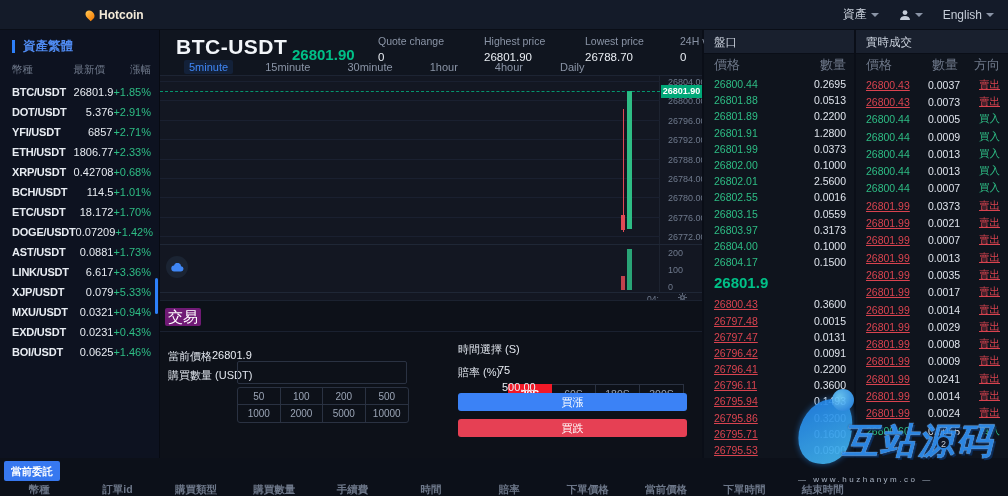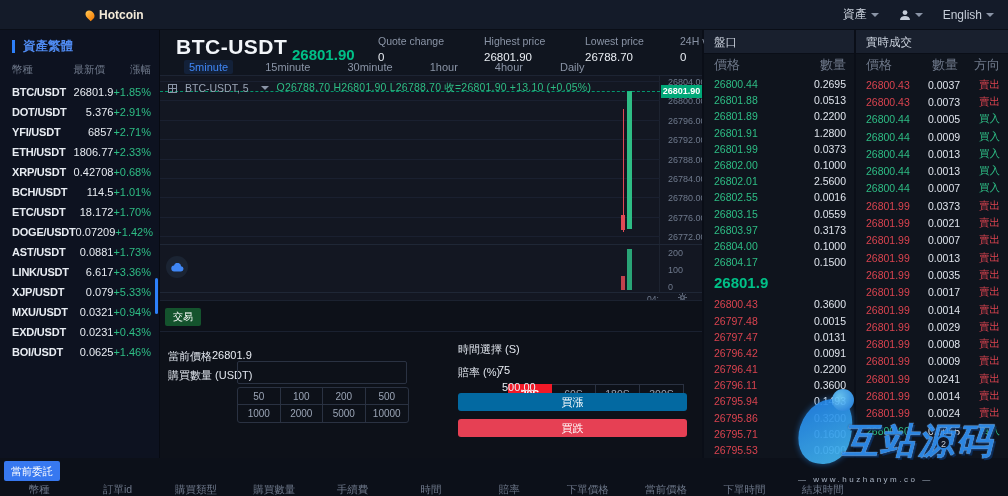--- a/index.html
+++ b/index.html
@@ -21,21 +21,21 @@
   #watchlist { position:absolute; left:0; top:30px; width:160px; height:428px; background:#0d1220; border-right:1px solid #070a12; }
   .wl-title { display:flex; align-items:center; height:24px; margin-top:4px; }
   .wl-bar { width:3px; height:13px; background:#2d7ff9; margin:0 8px 0 12px; }
   .wl-title span { color:#4f8af0; font-weight:bold; font-size:12.5px; }
   .wl-cols { display:flex; height:24px; align-items:center; padding:0 8px 0 12px; color:#6d7789; font-size:10.5px; }
   .wl-cols .c0 { flex:1; } .wl-cols .c1 { width:62px; text-align:right; } .wl-cols .c2 { width:46px; text-align:right; }
   .pair-row { display:flex; height:20px; align-items:center; padding:0 8px 0 12px; font-size:11px; cursor:pointer; }
   .pair-row .sym { flex:1; color:#e8ecf2; font-weight:bold; letter-spacing:-0.2px; }
   .pair-row .pr { width:62px; text-align:right; color:#e8ecf2; }
   .pair-row .ch { width:46px; text-align:right; }
-  .up { color:#2ebd85; } .down { color:#d9434f; }
+  .up { color:#2ebd85; } .down { color:#d9434f;text-decoration:underline; }
   #wl-scroll { position:absolute; right:1px; top:248px; width:3px; height:36px; background:#2d7ff9; border-radius:2px; }
 
   
   #main { position:absolute; left:160px; top:30px; width:542px; height:428px; background:#10151f; }
   #mkt-header { position:relative; height:45px; }
   .pair-name { position:absolute; left:16px; top:5px; font-size:21px; font-weight:bold; color:#f2f5f9; letter-spacing:0.5px; }
   .pair-price { position:absolute; left:132px; top:16px; font-size:15px; font-weight:bold; color:#00c087; }
   #stats { position:absolute; left:218px; top:5px; display:flex; }
   .stat { margin-right:14px; }
   .stat .lb { font-size:10.5px; color:#8a94a6; white-space:nowrap; }
@@ -60,50 +60,50 @@
   .wick { position:absolute; width:1px; }
   .cup { background:#2ebd85; } .cdn { background:#e14a55; }
   #pane-sep { position:absolute; left:0; top:168px; width:542px; height:1px; background:#1f2736; }
   #time-axis { position:absolute; left:0; top:216px; width:542px; height:9px; border-top:1px solid #1f2736; }
   .tlabel { position:absolute; left:487px; top:1px; font-size:8.5px; color:#6f7a8d; }
   .gear { position:absolute; left:518px; top:0px; }
   #cloud-btn { position:absolute; left:6px; top:180px; width:22px; height:22px; border-radius:50%; background:#1b2433; display:flex; align-items:center; justify-content:center; cursor:pointer; z-index:5; }
 
   
   #trade { position:absolute; left:0; top:270px; width:542px; height:158px; background:#0d1119; border-top:1px solid #1b2230; }
-  #trade-tab { position:absolute; left:5px; top:7px; width:36px; height:18px; background:#14532d; border-radius:2px; color:#fff; font-size:10px; text-align:center; line-height:18px; cursor:pointer; }
+  #trade-tab { position:absolute; left:5px; top:7px; width:36px; height:18px; background:#701a75; border-radius:2px; color:#fff; font-size:15px; text-align:center; line-height:18px; cursor:pointer; }
   #trade-sep { position:absolute; left:0; top:30px; width:542px; height:1px; background:#1a2130; }
   .flabel { position:absolute; font-size:11px; color:#dfe4ec; }
   .fvalue { position:absolute; font-size:11px; color:#e9edf3; }
   #amt-input { position:absolute; left:77px; top:60px; width:170px; height:23px; background:transparent; border:1px solid #2a3242; border-radius:2px; color:#e9edf3; padding:0 6px; font-size:11px; outline:none; }
   #quick { position:absolute; left:77px; top:86px; width:172px; display:grid; grid-template-columns:repeat(4,1fr); border:1px solid #2a3242; border-radius:3px; overflow:hidden; }
   .qa { height:17px; font-size:10px; color:#9aa4b5; text-align:center; line-height:17px; border-right:1px solid #2a3242; border-bottom:1px solid #2a3242; cursor:pointer; }
   .qa:nth-child(4n) { border-right:none; } .qa:nth-child(n+5) { border-bottom:none; }
   #durations { position:absolute; left:348px; top:37px; display:grid; grid-template-columns:repeat(4,44px); gap:0;margin-top:46px; }
   .dur { height:19px; font-size:10.5px; text-align:center; line-height:19px; color:#9aa4b5; border:1px solid #2a3242; border-left:none; cursor:pointer; }
   .dur:first-child { border-left:1px solid #2a3242; }
   .dur.active { background:#f21927; color:#fff; border-color:#f21927; font-weight:bold; }
-  #buy-up { position:absolute; left:298px; top:92px; width:229px; height:18px; background:#0369a1; border:none; border-radius:3px; color:#fff; font-size:11px; cursor:pointer; }
+  #buy-up { position:absolute; left:298px; top:92px; width:229px; height:18px; background:#3b82f6; border:none; border-radius:3px; color:#fff; font-size:11px; cursor:pointer; }
   #buy-down { position:absolute; left:298px; top:118px; width:229px; height:18px; background:#e64054; border:none; border-radius:3px; color:#fff; font-size:11px; cursor:pointer; }
 
   
   .panel { position:absolute; top:30px; height:428px; background:#0f141d; overflow:hidden; }
   #orderbook { left:704px; width:150px; }
   #trades { left:856px; width:152px; }
   .p-head { height:24px; background:#19202e; border-bottom:1px solid #0a0e17; color:#cdd4df; font-size:11.5px; line-height:24px; padding-left:10px; }
   .p-cols { display:flex; height:22px; align-items:center; padding:0 8px 0 10px; color:#6d7789; font-size:13px; }
   .obrow { display:flex; justify-content:space-between; align-items:center; height:16.2px; padding:0 8px 0 10px; font-size:10.5px; cursor:pointer; }
   .obrow .q { color:#dfe4ec; }
   #ob-current { height:26px; line-height:26px; padding-left:10px; font-size:15px; font-weight:bold; color:#00c087; }
   .p-cols .tc0 { flex:0 0 62px; } .p-cols .tc1 { flex:1; text-align:right; padding-right:10px;} .p-cols .tc2 { width:32px; text-align:right; }
   .trow { display:flex; align-items:center; height:17.3px; padding:0 8px 0 10px; font-size:10.5px; cursor:pointer; }
   .trow .p { flex:0 0 62px; } .trow .q { flex:1; text-align:right; color:#dfe4ec; padding-right:10px; } .trow .s { width:32px; text-align:right; }
 
   
-  #orders { position:absolute; left:0; top:458px; width:1008px; height:38px; background:#0c1019; }
+  #orders { position:absolute; left:0; top:458px; width:1008px; height:38px; background:#0c1019;font-weight:bold; }
   #orders-tab { position:absolute; left:4px; top:3px; width:56px; height:20px; background:#3778f0; border-radius:2px; color:#fff; font-size:10.5px; text-align:center; line-height:20px; cursor:pointer; }
   #orders-cols { position:absolute; left:0; top:25px; width:862px; display:flex; }
   .ocol { flex:1; text-align:center; font-size:10.5px; color:#6d7789; white-space:nowrap; }
 
   
   #watermark { position:absolute; right:0; bottom:0; width:210px; height:105px; pointer-events:none; z-index:20; opacity:.92; }
   .wm-blob { position:absolute; left:2px; top:6px; width:52px; height:68px; background:linear-gradient(135deg,#1f7fe8,#45b9ef); border-radius:60% 40% 55% 45%/55% 60% 40% 45%; transform:rotate(18deg); box-shadow:0 0 6px rgba(40,140,240,.6); }
   .wm-blob2 { position:absolute; left:34px; top:-2px; width:22px; height:22px; background:radial-gradient(circle at 35% 35%,#6fd0ff,#1f7fe8); border-radius:50%; }
   .wm-text { position:absolute; left:44px; top:26px; font-size:36px; font-weight:bold; font-style:italic; color:#2f8ff2; letter-spacing:2px; text-shadow:0 0 1px #dff0ff,0 0 2px #0b2d5c,2px 2px 0 #0b2d5c; white-space:nowrap; }
   .wm-badge { position:absolute; left:138px; top:44px; width:15px; height:15px; border-radius:50%; border:2px solid #2f8ff2; background:#10182a; color:#cfd8e4; font-size:9px; text-align:center; line-height:15px; font-style:normal; }
@@ -265,26 +265,20 @@
         <div class="hgrid" style="top: 140.625px;"></div>
         <div class="hgrid" style="top: 160px;"></div>
         <div class="wick cdn" style="left: 463px; top: 33.0937px; height: 123.031px;"></div>
         <div class="candle cdn" style="left: 461px; top: 139.172px; width: 4px; height: 15.0156px;"></div>
         <div class="candle cdn" style="left: 461px; top: 199.6px; width: 4px; height: 14.4px; opacity: 0.85;"></div>
         <div class="wick cup" style="left: 469px; top: 15.1719px; height: 137.562px;"></div>
         <div class="candle cup" style="left: 467px; top: 15.1719px; width: 5px; height: 137.562px;"></div>
         <div class="candle cup" style="left: 467px; top: 172.6px; width: 5px; height: 41.4px; opacity: 0.85;"></div>
         <div class="dash-line" style="top: 15.1719px;"></div>
       </div>
-    <div id="chart-info">
-      <span class="grid-ic"></span>
-      <span>BTC-USDT, 5</span>
-      <span class="caret"></span>
-      <span class="ohlc">O26788.70   H26801.90   L26788.70   收=26801.90   +13.10 (+0.05%)</span>
-    </div>
     <div id="axis-labels"></div>
     <div id="pane-sep"></div>
     <div id="time-axis">
       <span class="tlabel">04:</span>
       <svg class="gear" width="9" height="9" viewBox="0 0 10 10">
         <circle cx="5" cy="5" r="2" fill="none" stroke="#6f7a8d" stroke-width="1.2"></circle>
         <path d="M5 0v2M5 8v2M0 5h2M8 5h2M1.5 1.5l1.4 1.4M7.1 7.1l1.4 1.4M8.5 1.5L7.1 2.9M2.9 7.1L1.5 8.5" stroke="#6f7a8d" stroke-width="1"></path>
       </svg>
     </div>
     <div id="cloud-btn">

